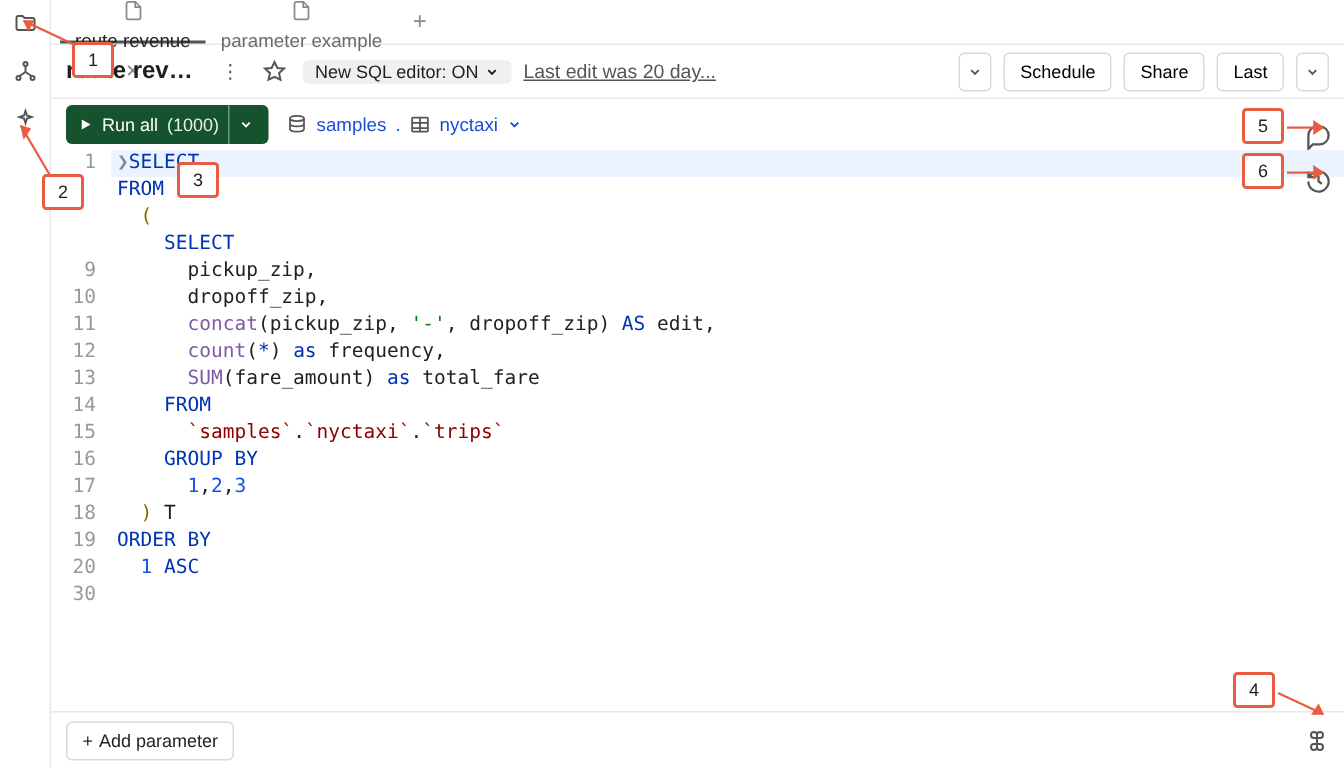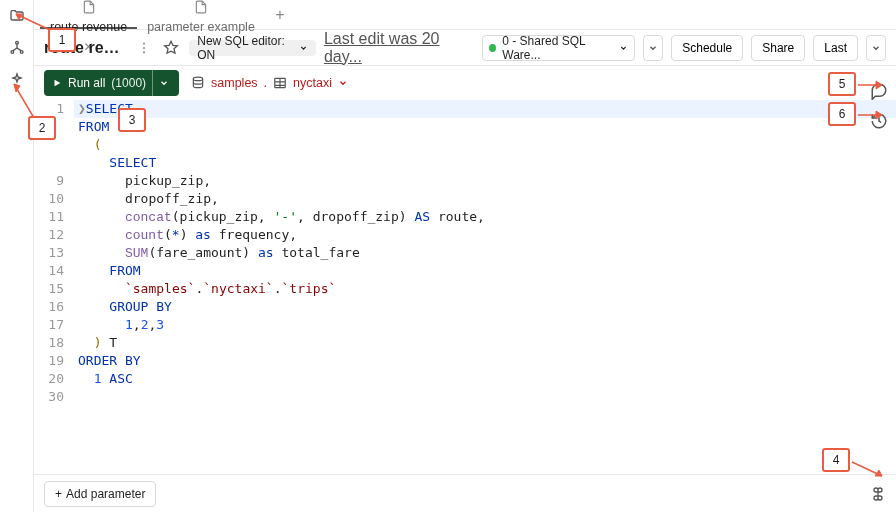--- a/index.html
+++ b/index.html
@@ -98,21 +98,21 @@
     padding: 0 8px;
     border-radius: 4px;
     background: #f0f0f0;
     display: inline-flex;
     align-items: center;
     gap: 4px;
     font-size: 12px;
     cursor: pointer;
   }
   .link-text {
-    font-size: 16px;
+    font-size: 13px;
     color: #555;
     text-decoration: underline;
     cursor: pointer;
   }
   .spacer { flex: 1; }
   .compute {
     display: flex; align-items: center; gap: 6px;
     font-size: 12px;
     padding: 0 6px;
     height: 26px;
@@ -157,21 +157,21 @@
     gap: 6px;
     cursor: pointer;
   }
   .runbtn .run-caret {
     border-left: 1px solid rgba(255,255,255,0.4);
     padding: 0 6px; height: 100%;
     display:flex; align-items:center;
   }
   .source-picker {
     display: flex; align-items: center; gap: 6px;
-    font-size: 12.5px; color: #b91c1c; cursor: pointer;
+    font-size: 12.5px; color: #1d4ed8; cursor: pointer;
   }
   .source-picker .db-icon { width: 14px; height: 14px; }
   
   .editor {
     position: absolute;
     left: 0; right: 0;
     top: 100px;
     bottom: 38px;
     display: flex;
     font-family: ui-monospace, "SF Mono", Menlo, monospace;
@@ -183,21 +183,21 @@
     width: 40px;
     text-align: right;
     color: #999;
     padding-right: 10px;
     user-select: none;
   }
   .gutter div, .code div { height: 18px; white-space: pre; }
   .code { flex: 1; padding-left: 4px; position: relative; }
   .line-hi { background: var(--highlight-line); margin-left:-4px; padding-left:4px; }
   .k { color: var(--code-keyword); font-weight: 500; }
-  .fn { color: var(--code-func); font-family: Liberation Mono, monospace; }
+  .fn { color: var(--code-func); }
   .s { color: var(--code-str); }
   .n { color: var(--code-num); }
   .green { color: var(--code-comment); }
   .gold { color: #8a6d00; }
   .fold { color: #888; }
   
   .right-icons {
     position: absolute;
     right: 8px; top: 82px;
     display: flex; flex-direction: column; gap: 12px;
@@ -298,27 +298,20 @@
         </svg>
     </div>
     <div class="chip">
       <span>New SQL editor: ON</span>
       <svg width="10" height="10" viewBox="0 0 24 24" fill="none" stroke="currentColor" stroke-width="3">
           <path d="M6 9l6 6 6-6"></path>
         </svg>
     </div>
     <span class="link-text">Last edit was 20 day...</span>
     <div class="spacer"></div>
-    <div class="compute">
-      <span class="status-dot"></span>
-      <span>0 - Shared SQL Ware...</span>
-      <svg width="10" height="10" viewBox="0 0 24 24" fill="none" stroke="currentColor" stroke-width="3">
-          <path d="M6 9l6 6 6-6"></path>
-        </svg>
-    </div>
     <div class="caret-btn">
       <svg width="10" height="10" viewBox="0 0 24 24" fill="none" stroke="currentColor" stroke-width="3">
           <path d="M6 9l6 6 6-6"></path>
         </svg>
     </div>
     <button class="btn">Schedule</button>
     <button class="btn">Share</button>
     <button class="btn">Last</button>
     <div class="caret-btn">
       <svg width="10" height="10" viewBox="0 0 24 24" fill="none" stroke="currentColor" stroke-width="3">
@@ -379,21 +372,21 @@
         <div>20</div>
         <div>30</div>
       </div>
     <div class="code" id="code">
         <div class="line-hi"><span class="fold">❯</span><span class="k">SELECT</span></div>
         <div><span class="k">FROM</span></div>
         <div>  <span class="gold">(</span></div>
         <div>    <span class="k">SELECT</span></div>
         <div>      <span>pickup_zip,</span></div>
         <div>      <span>dropoff_zip,</span></div>
-        <div>      <span class="fn">concat</span><span>(pickup_zip, </span><span class="green">'-'</span><span>, dropoff_zip) </span><span class="k">AS</span><span> route,</span></div>
+        <div>      <span class="fn">concat</span><span>(pickup_zip, </span><span class="green">'-'</span><span>, dropoff_zip) </span><span class="k">AS</span><span> edit,</span></div>
         <div>      <span class="fn">count</span><span>(</span><span class="k">*</span><span>) </span><span class="k">as</span><span> frequency,</span></div>
         <div>      <span class="fn">SUM</span><span>(fare_amount) </span><span class="k">as</span><span> total_fare</span></div>
         <div>    <span class="k">FROM</span></div>
         <div>      <span class="s">`samples`</span><span>.</span><span class="s">`nyctaxi`</span><span>.</span><span class="s">`trips`</span></div>
         <div>    <span class="k">GROUP BY</span></div>
         <div>      <span class="n">1</span><span>,</span><span class="n">2</span><span>,</span><span class="n">3</span></div>
         <div>  <span class="gold">)</span><span> T</span></div>
         <div><span class="k">ORDER BY</span></div>
         <div>  <span class="n">1</span><span> </span><span class="k">ASC</span></div>
         <div></div>

